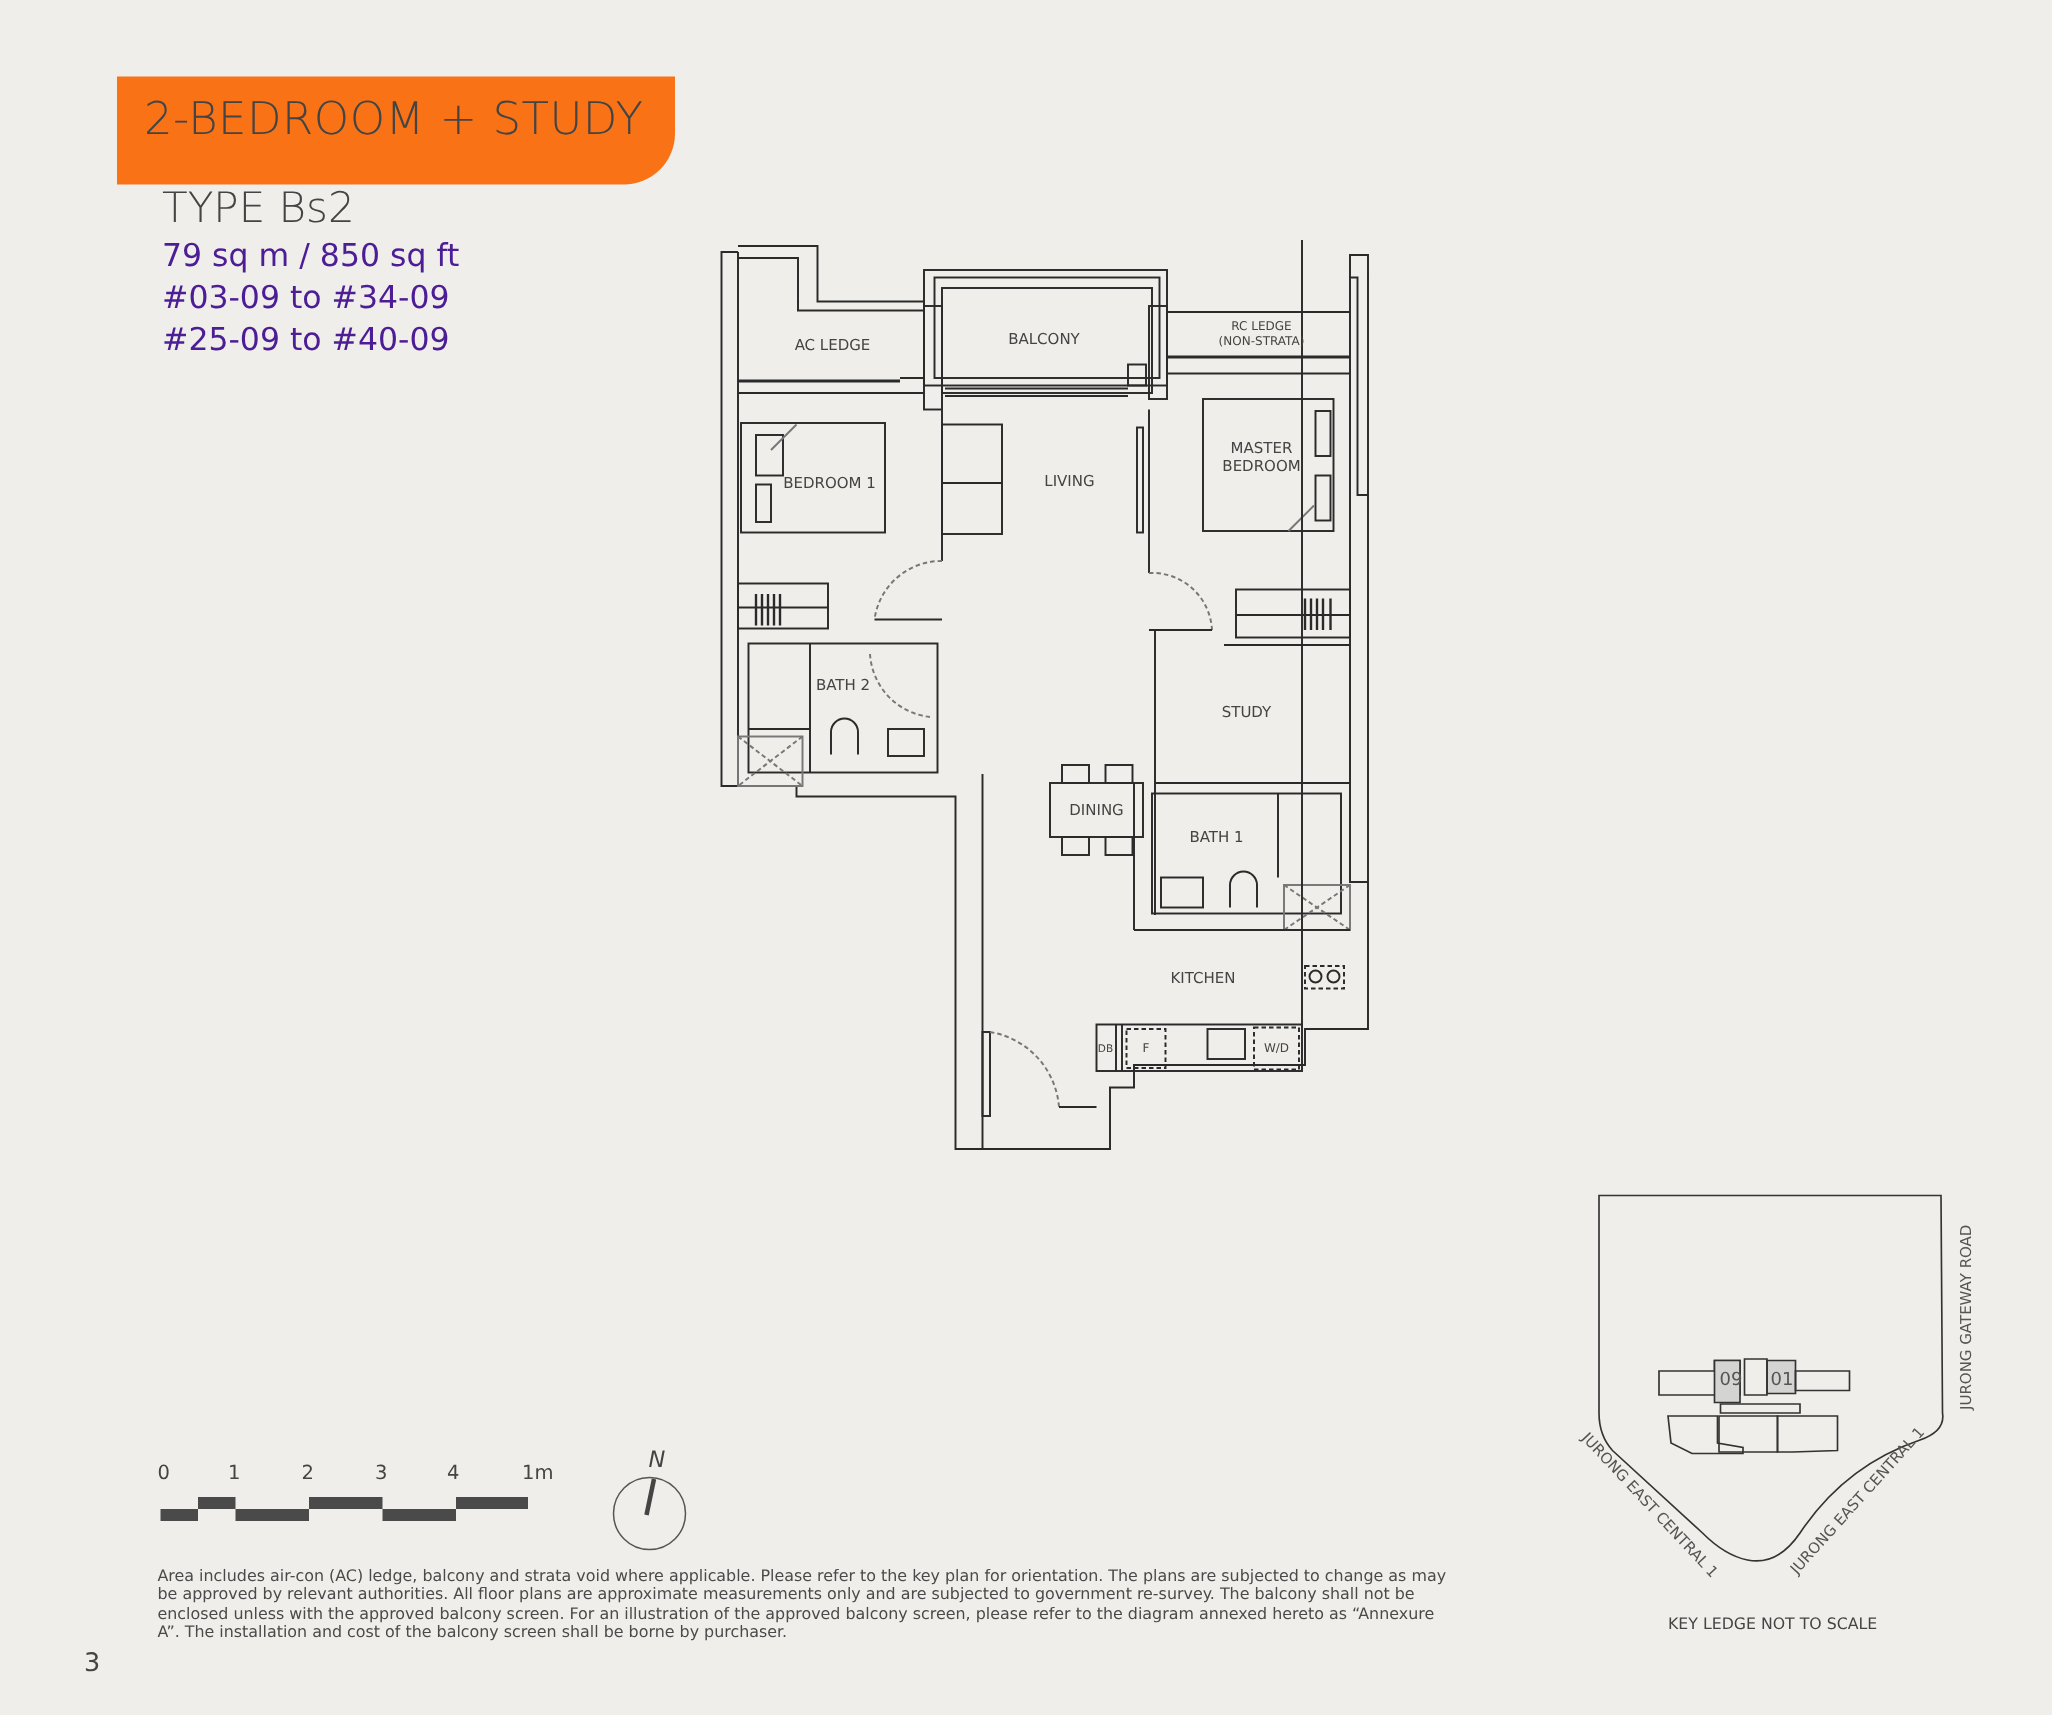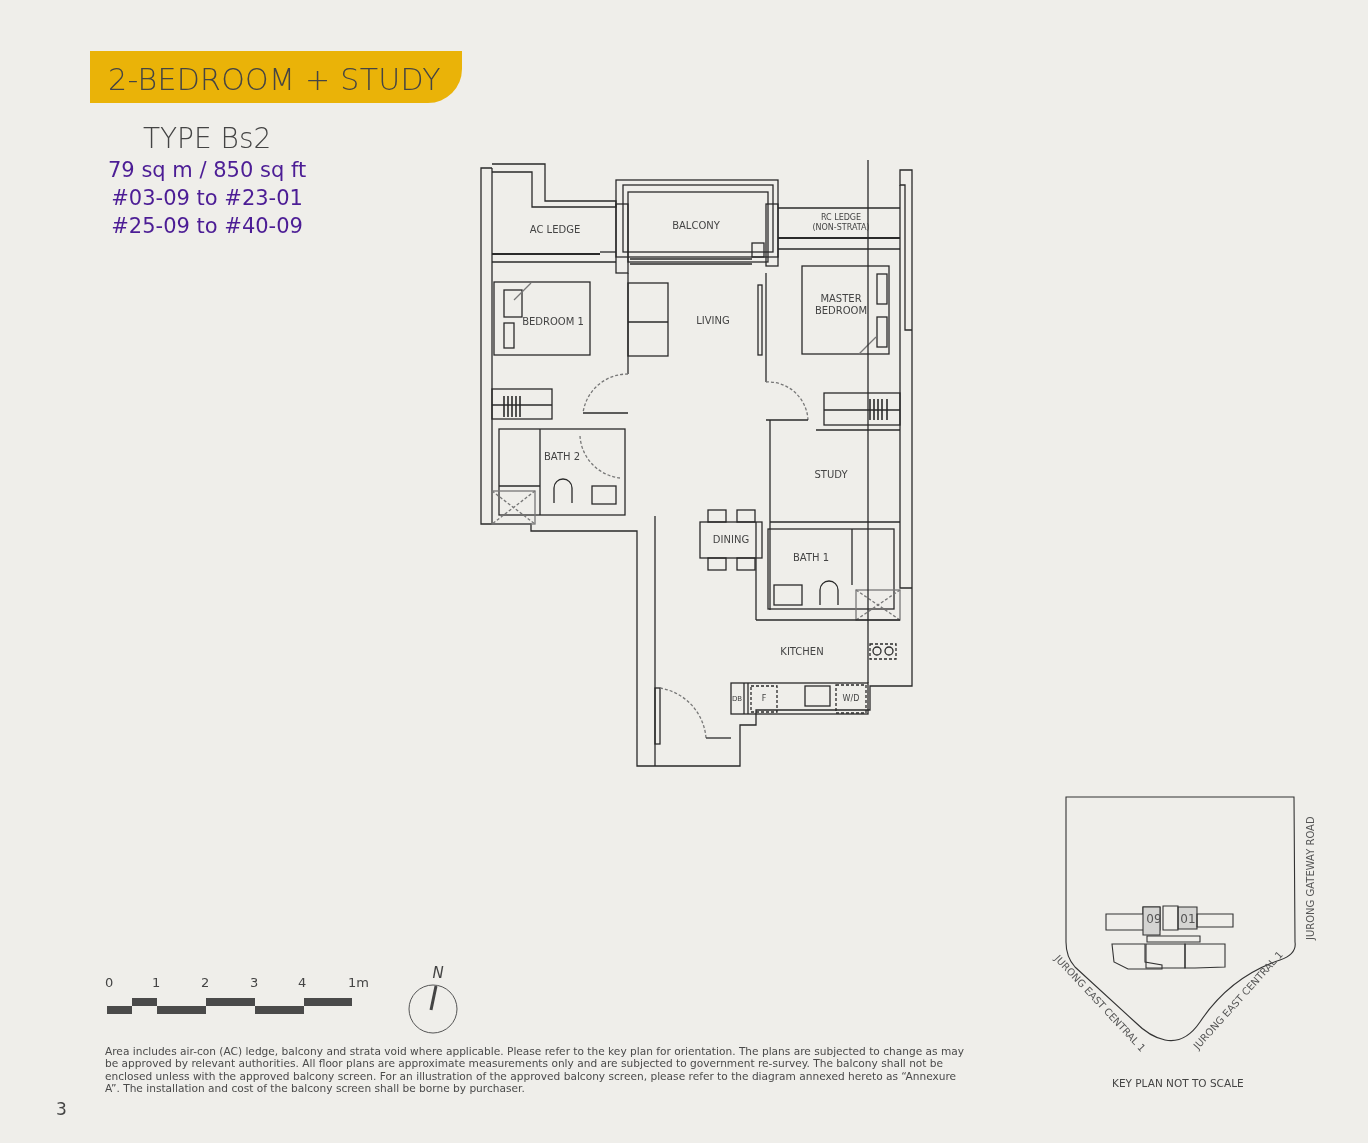--- a/index.html
+++ b/index.html
@@ -5,31 +5,31 @@
   html, body { margin: 0; padding: 0; }
   body {
     width: 1368px; height: 1143px;
     background: #efeeea;
     position: relative;
     overflow: hidden;
     font-family: "DejaVu Sans", sans-serif;
     color: #4a4a4a;
   }
   .banner {
-    position: absolute; left: 90px; top: 51px;
-    width: 372px; height: 52px;
-    background: #eab308;
+    position: absolute; left: 78px; top: 51px;
+    width: 372px; height: 72px;
+    background: #f97316;
     border-top-right-radius: 0; border-bottom-right-radius: 34px;
     box-sizing: border-box; padding-left: 18px;
   }
   .banner-title {
     font-size: 30px; line-height: 58px; color: #444;
     letter-spacing: 0.3px; font-weight: 300;
   }
-  .unit-info { position: absolute; left: 108px; top: 122px; text-align: center; }
+  .unit-info { position: absolute; left: 108px; top: 122px; }
   .unit-type { font-size: 28px; color: #444; line-height: 34px; font-weight: 300; }
   .unit-line { font-size: 21px; color: #4c1d95; line-height: 28px; }
   .plan { position: absolute; left: 470px; top: 160px; }
   .plan svg text {
     font-family: "DejaVu Sans", sans-serif; font-size: 10px; fill: #444;
   }
   .scale { position: absolute; left: 100px; top: 975px; }
   .scale-labels span {
     position: absolute; top: 0; font-size: 13px; color: #444;
   }
@@ -48,21 +48,21 @@
 </head>
 <body>
 
 <div class="banner">
   <div class="banner-title">2-BEDROOM + STUDY</div>
 </div>
 
 <div class="unit-info">
   <div class="unit-type">TYPE Bs2</div>
   <div class="unit-line">79 sq m / 850 sq ft</div>
-  <div class="unit-line">#03-09 to #23-01</div>
+  <div class="unit-line">#03-09 to #34-09</div>
   <div class="unit-line">#25-09 to #40-09</div>
 </div>
 
 <div class="plan">
   <svg width="450" height="620" viewBox="470 160 450 620" xmlns="http://www.w3.org/2000/svg" fill="none" stroke="#2a2a2a" stroke-width="1.3">
 
     <polyline points="492,168 481,168 481,524 531,524 531,531 637,531 637,766 740,766 740,725 756,725 756,710 870,710 870,686 912,686 912,170 900,170 900,185 905,185 905,330 912,330"></polyline>
     <polyline points="492,168 492,524"></polyline>
     <polyline points="900,185 900,588 912,588"></polyline>
     <polyline points="655,516 655,766"></polyline>
@@ -233,13 +233,13 @@
     <polygon points="1112,962 1145,962 1145,980 1162,983 1162,987 1128,987 1114,980"></polygon>
     <polygon points="1146,962 1185,962 1185,986 1146,986"></polygon>
     <polygon points="1185,962 1225,962 1225,985 1195,986 1185,986"></polygon>
     <text x="1154" y="941" font-size="12" fill="#555" stroke="none" text-anchor="middle">09</text>
     <text x="1188" y="941" font-size="12" fill="#555" stroke="none" text-anchor="middle">01</text>
     <text x="1314" y="958" font-size="10" fill="#555" stroke="none" transform="rotate(-90 1314 958)">JURONG GATEWAY ROAD</text>
     <text x="1054" y="977" font-size="10" fill="#555" stroke="none" transform="rotate(47 1054 977)">JURONG EAST CENTRAL 1</text>
     <text x="1198" y="1068" font-size="10" fill="#555" stroke="none" transform="rotate(-48 1198 1068)">JURONG EAST CENTRAL 1</text>
   </svg>
 </div>
-<div class="keyplan-caption">KEY PLAN NOT TO SCALE</div>
+<div class="keyplan-caption">KEY LEDGE NOT TO SCALE</div>
 
 </body></html>

